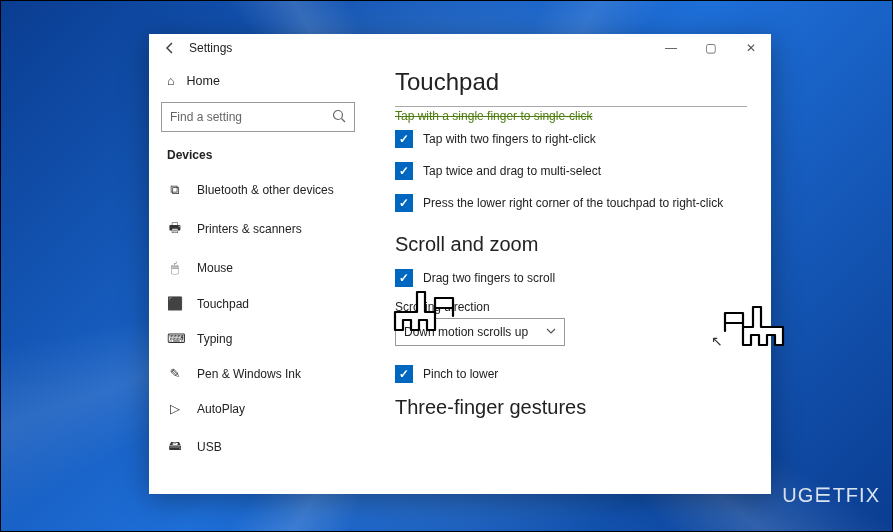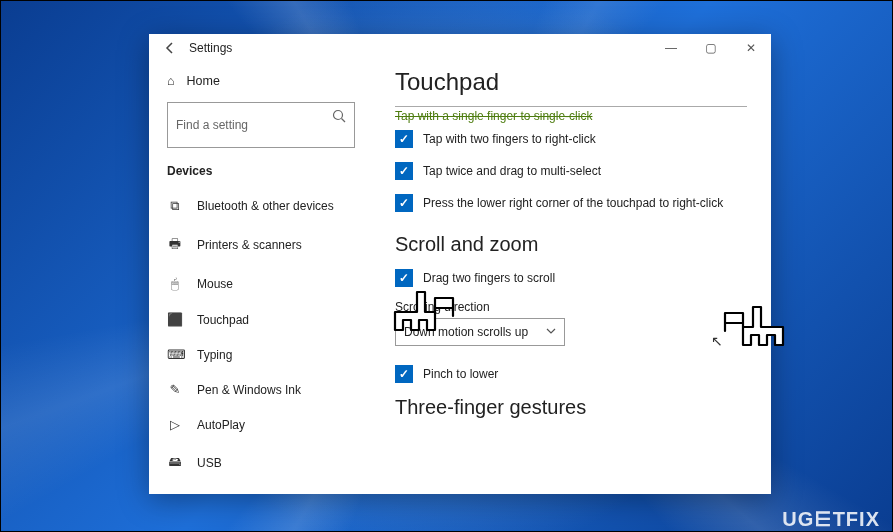--- a/index.html
+++ b/index.html
@@ -24,24 +24,24 @@
     background:
       conic-gradient(from 200deg at 50% 50%,
         transparent 0deg, rgba(255,255,255,0.15) 10deg, transparent 20deg,
         transparent 40deg, rgba(255,255,255,0.1) 50deg, transparent 60deg,
         transparent 120deg, rgba(255,255,255,0.15) 130deg, transparent 140deg,
         transparent 180deg, rgba(255,255,255,0.1) 190deg, transparent 200deg,
         transparent 280deg, rgba(255,255,255,0.15) 290deg, transparent 300deg);
     pointer-events: none;
   }
   .watermark {
-    position: absolute; right: 12px; bottom: 0;
+    position: absolute; right: 12px; bottom: 24px;
     color: rgba(255,255,255,0.85);
     font-size: 20px; letter-spacing: 1px;
-    font-weight: 700;
+    font-weight: 400;
   }
   .window {
     position: absolute;
     top: 33px; left: 148px;
     width: 622px; height: 460px;
     background: #fff;
     box-shadow: 0 6px 28px rgba(0,0,0,0.35);
     display: flex; flex-direction: column;
     font-size: 12px;
     color: #222;
@@ -63,23 +63,23 @@
     display: flex; align-items: center; justify-content: center;
     color: #555;
   }
   .body { flex: 1; display: flex; overflow: hidden; }
   .sidebar { width: 224px; padding: 4px 0 0 0; overflow-y: auto; }
   .home-row {
     display: flex; align-items: center; gap: 12px;
     padding: 8px 0 10px 18px; font-size: 12.5px;
   }
   .search-box {
-    margin: 4px 18px 12px 18px;
+    margin: 4px 18px 12px 12px;
     border: 1px solid #999;
-    height: 46px;
+    height: 30px;
     display: flex; align-items: center;
     padding: 0 8px;
     color: #666;
     position: relative;
     font-size: 12px;
   }
   .search-box .sicn { position: absolute; right: 8px; top: 6px; color: #666; }
   .devices-hdr { padding: 4px 18px 10px 18px; font-weight: 600; font-size: 12px; }
   .nav-item {
     display: flex; align-items: center; gap: 14px;

